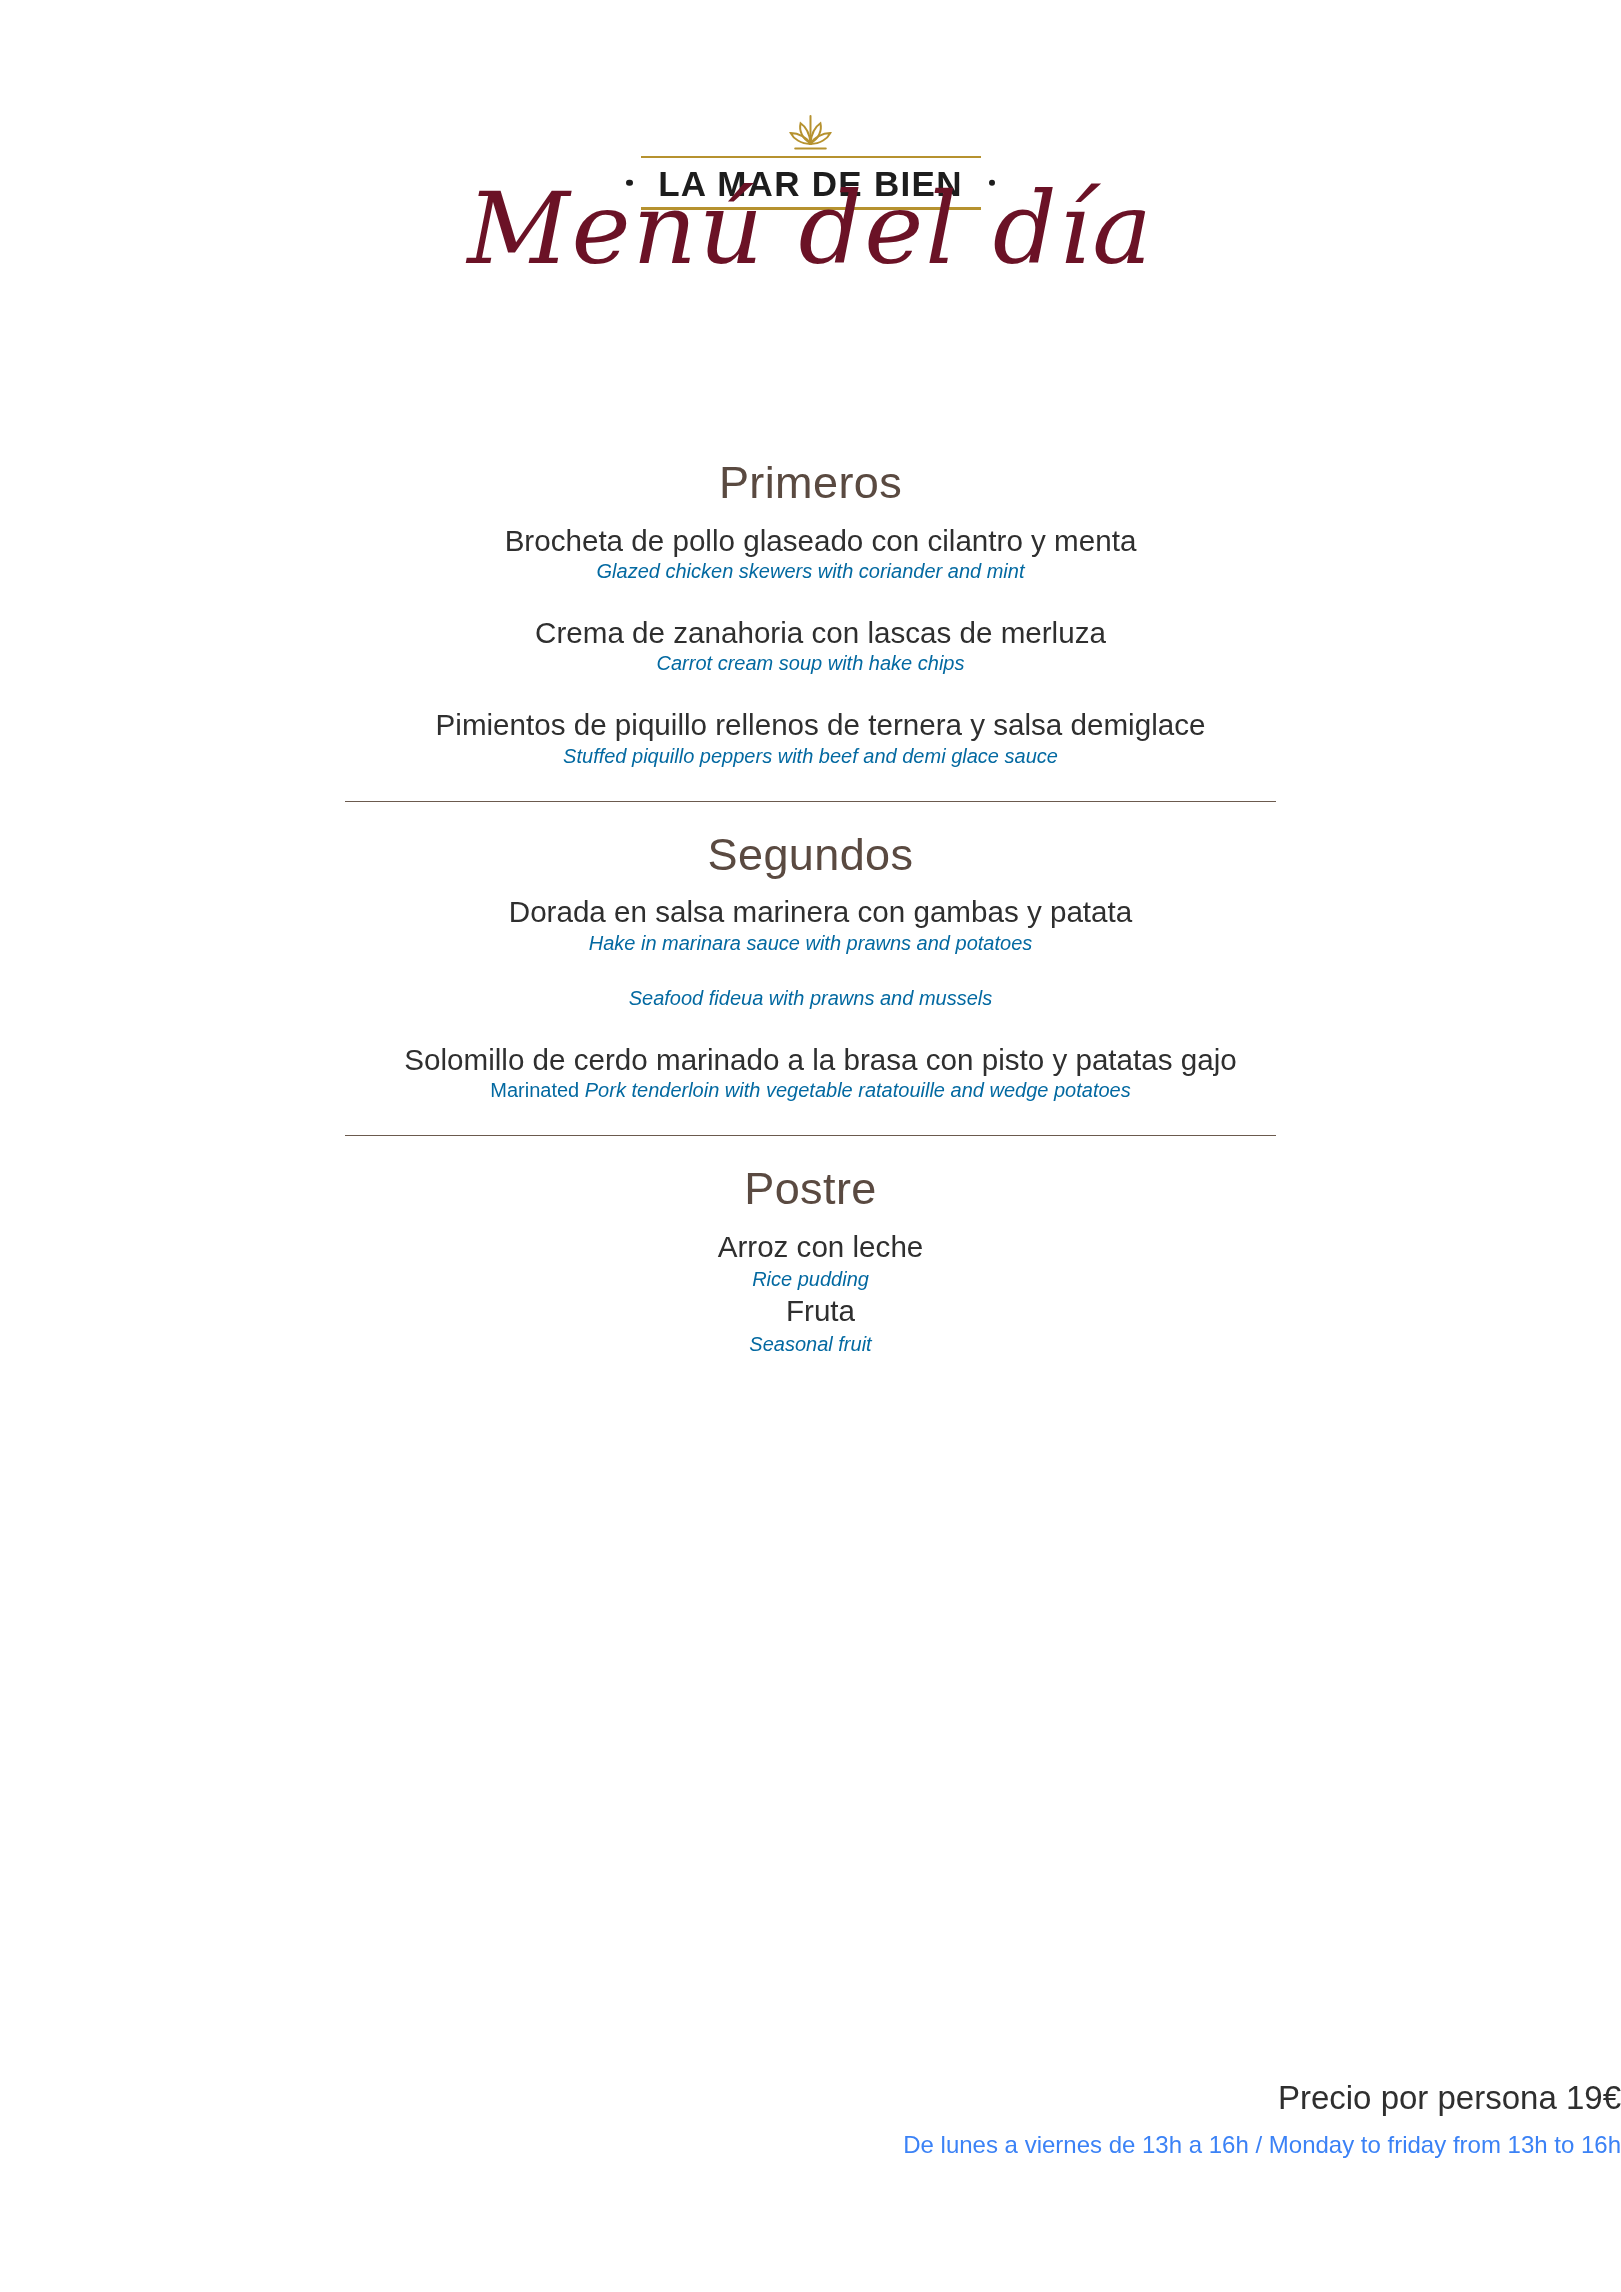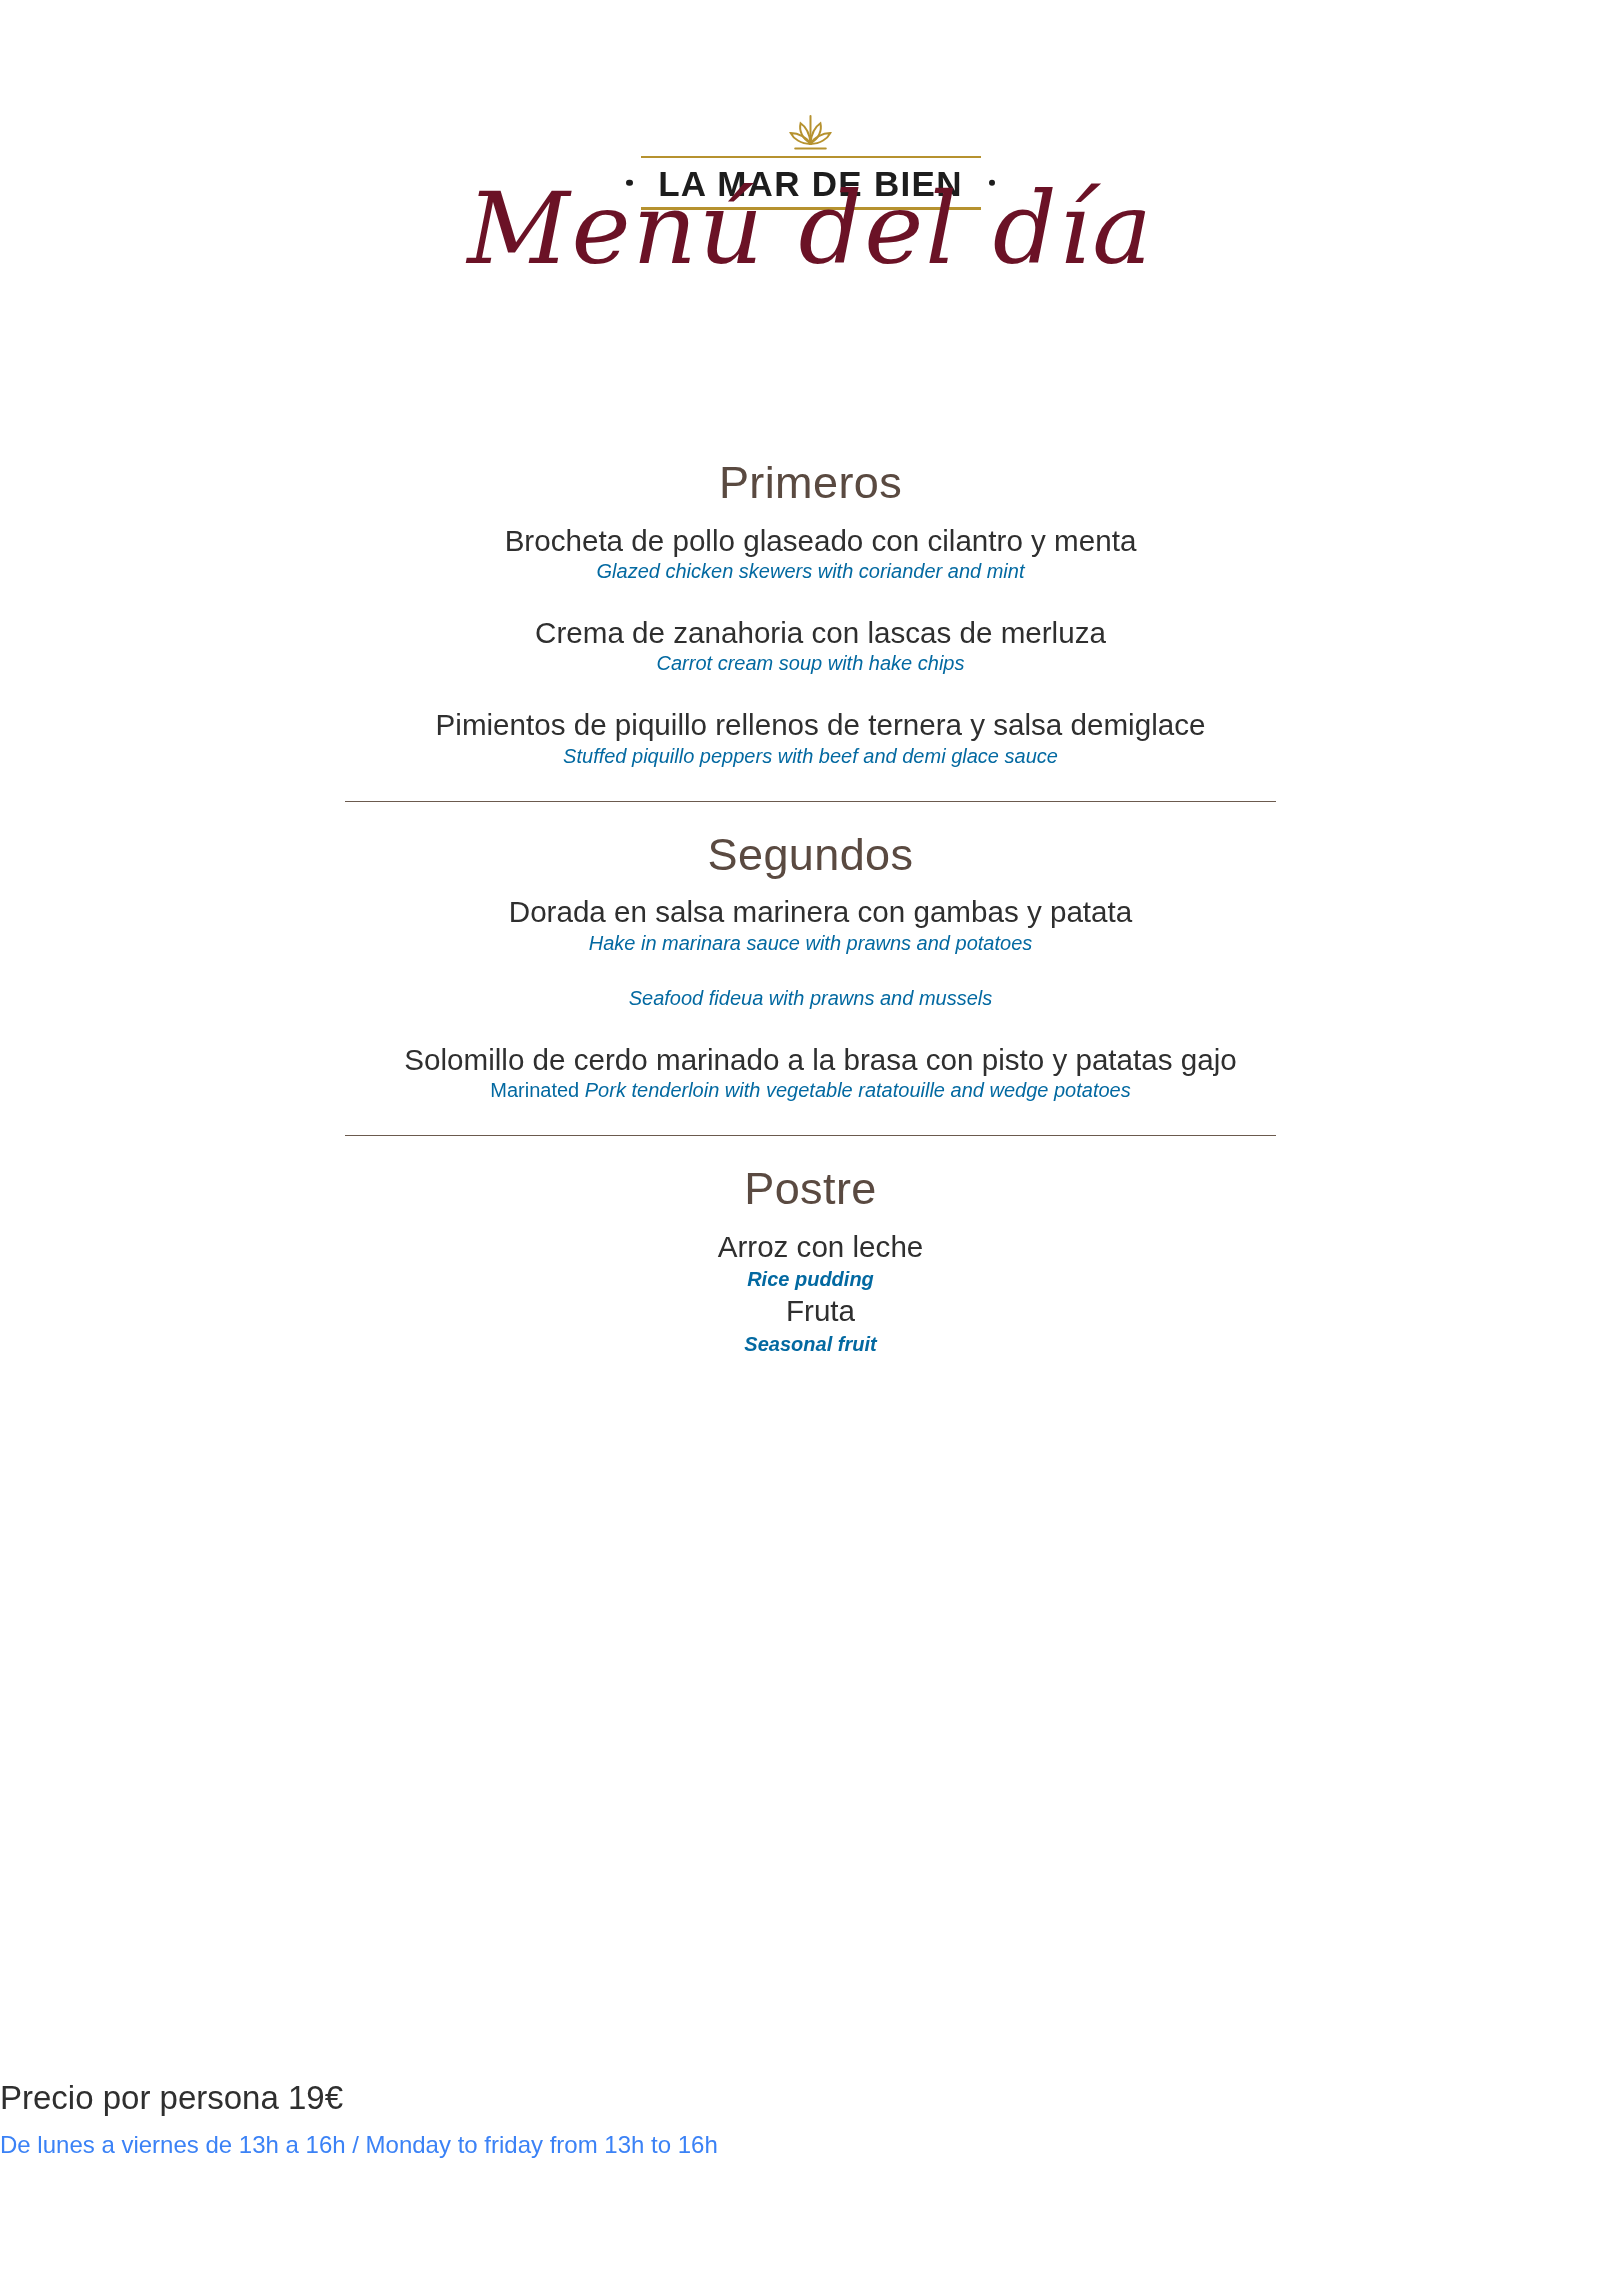--- a/index.html
+++ b/index.html
@@ -126,29 +126,29 @@
     width: 931px;
     height: 0.9px;
     background: #6b5a4e;
     margin: 32px auto 27px auto;
   }
 
   .section-block.segundos .section-title { margin-bottom: 12.5px; }
 
   .postre .dish { margin-bottom: 0; }
   .postre .dish-es { line-height: 1.30; }
-  .postre .dish-en { line-height: 1.30; font-weight: bold; }
+  .postre .dish-en { line-height: 1.30; }
 
   
   .footer {
     position: absolute;
     bottom: 134px;
     left: 0;
     width: 100%;
-    text-align: left;
+    text-align: right;
   }
   .price {
     font-size: 33px;
     color: #2f2f2f;
     margin-bottom: 14.3px;
   }
   .hours {
     font-size: 24px;
     color: #3b82f6;
   }

